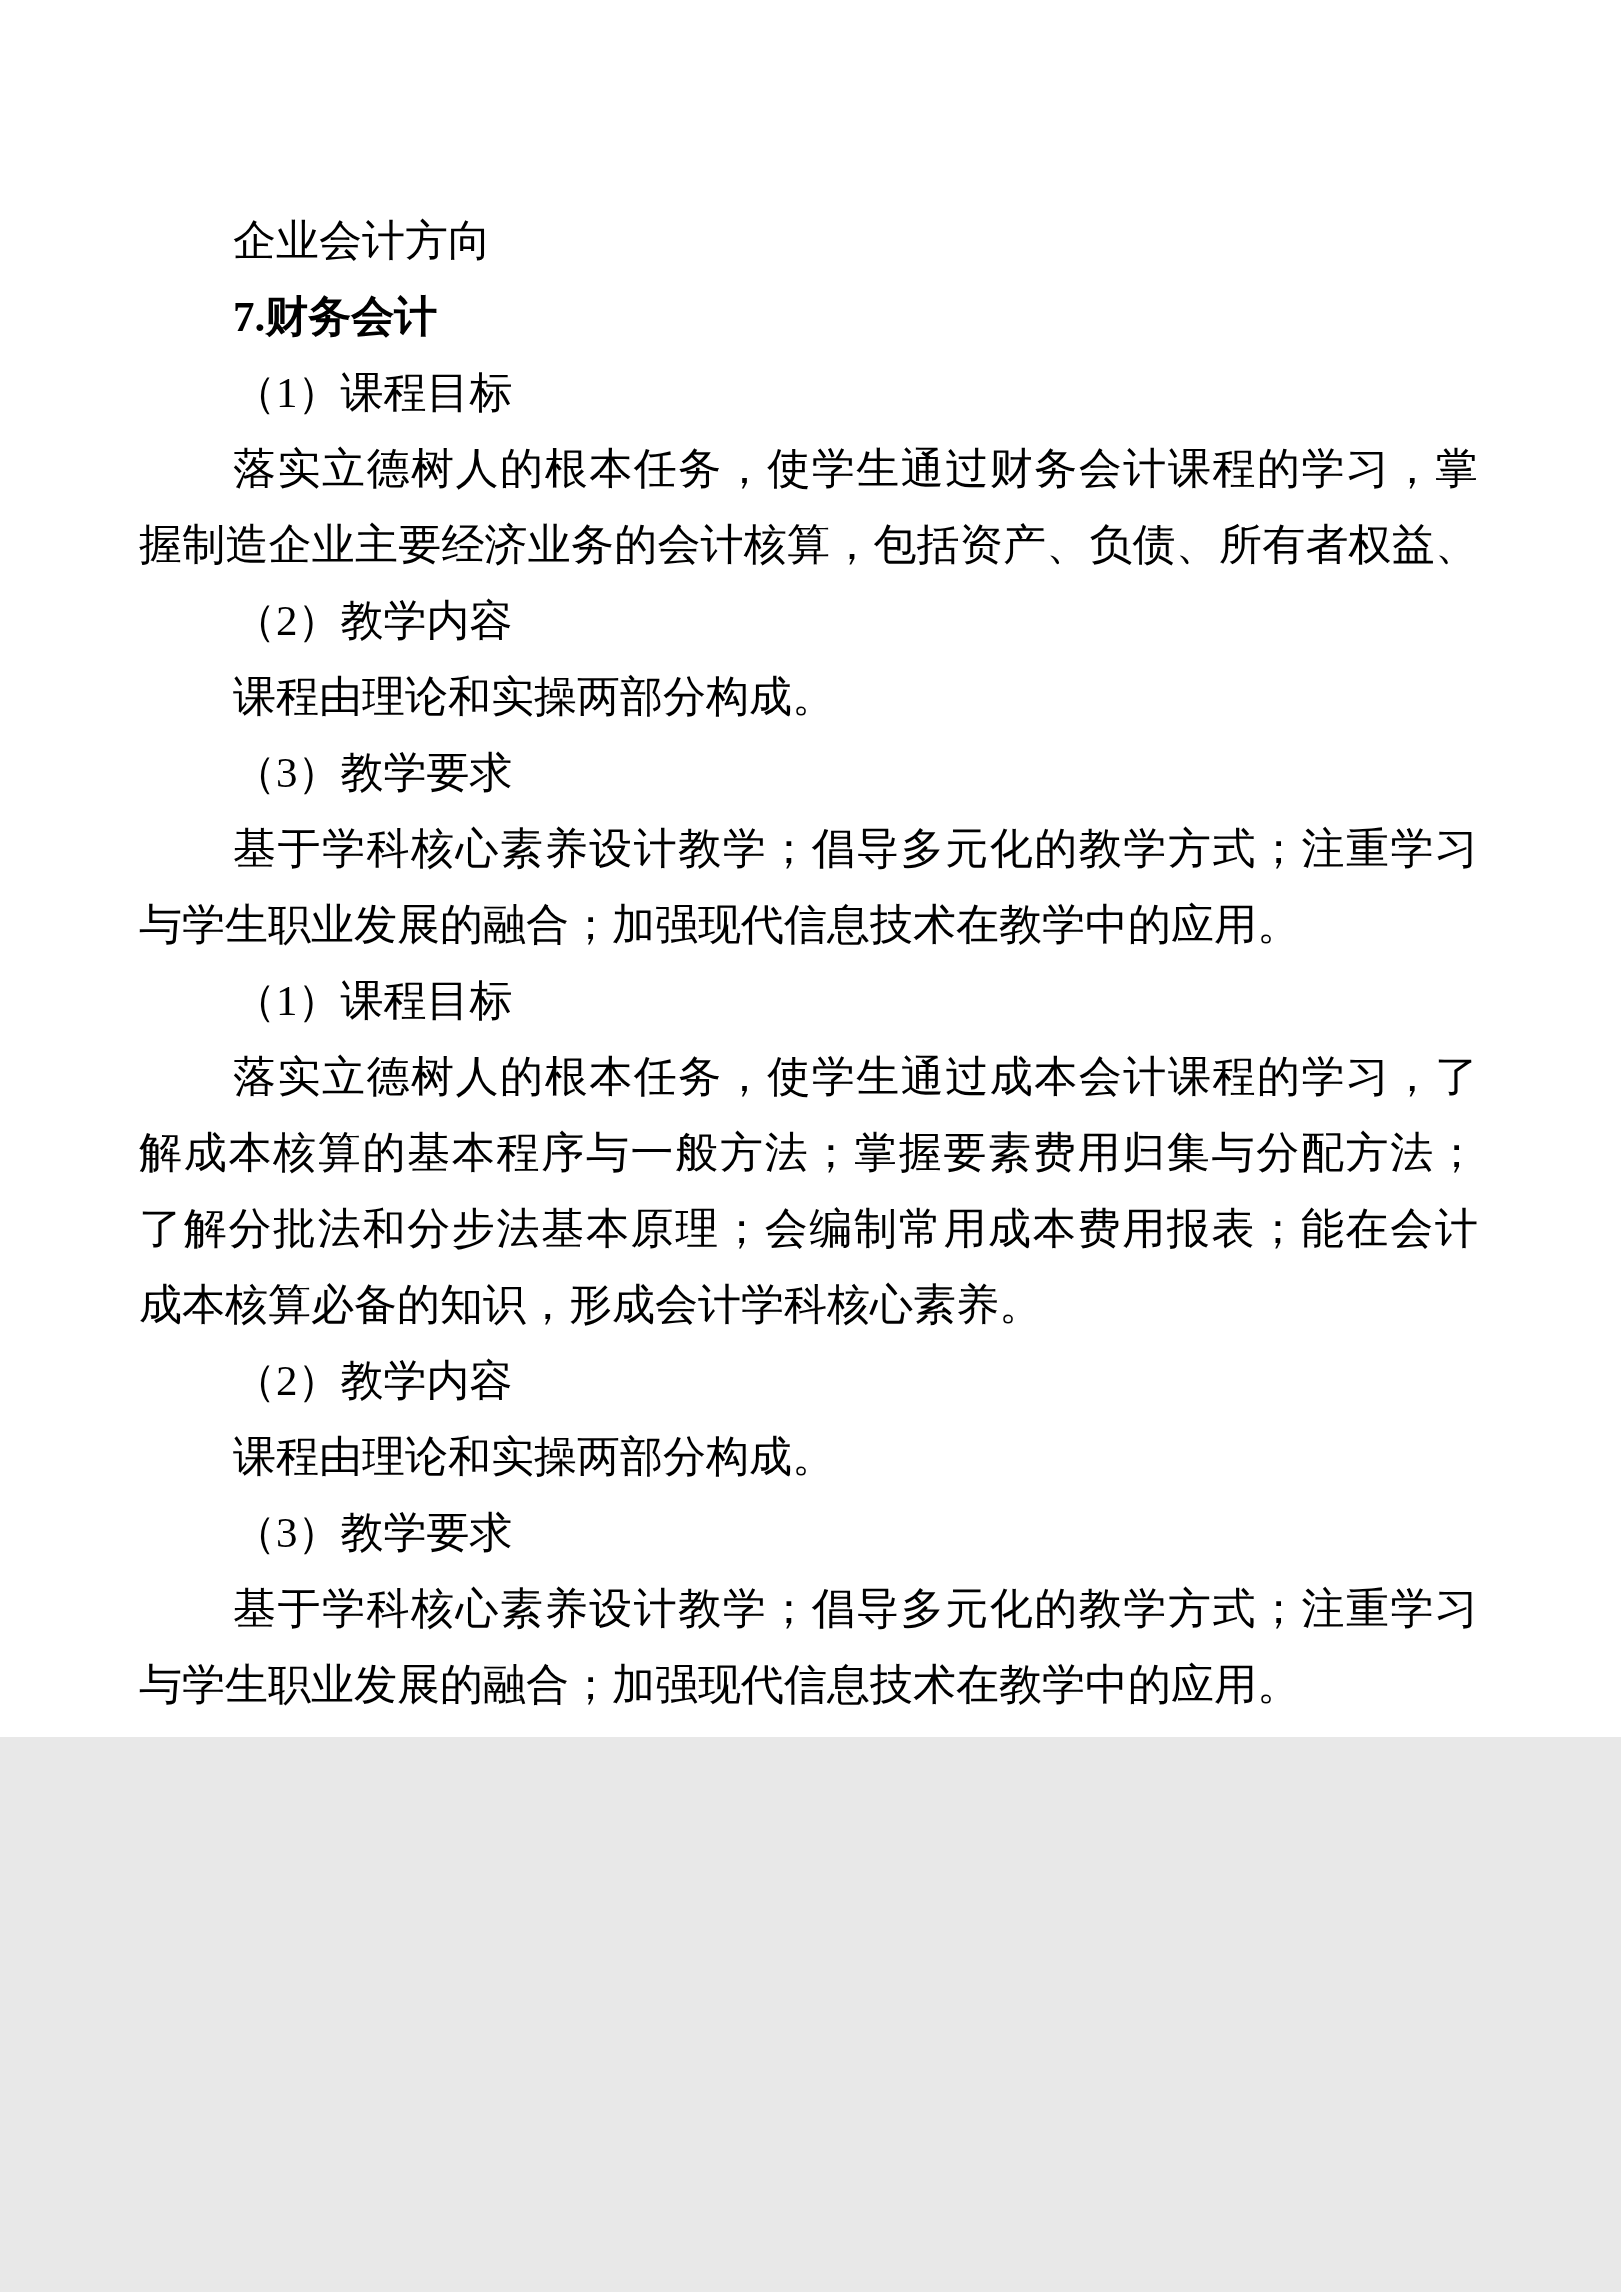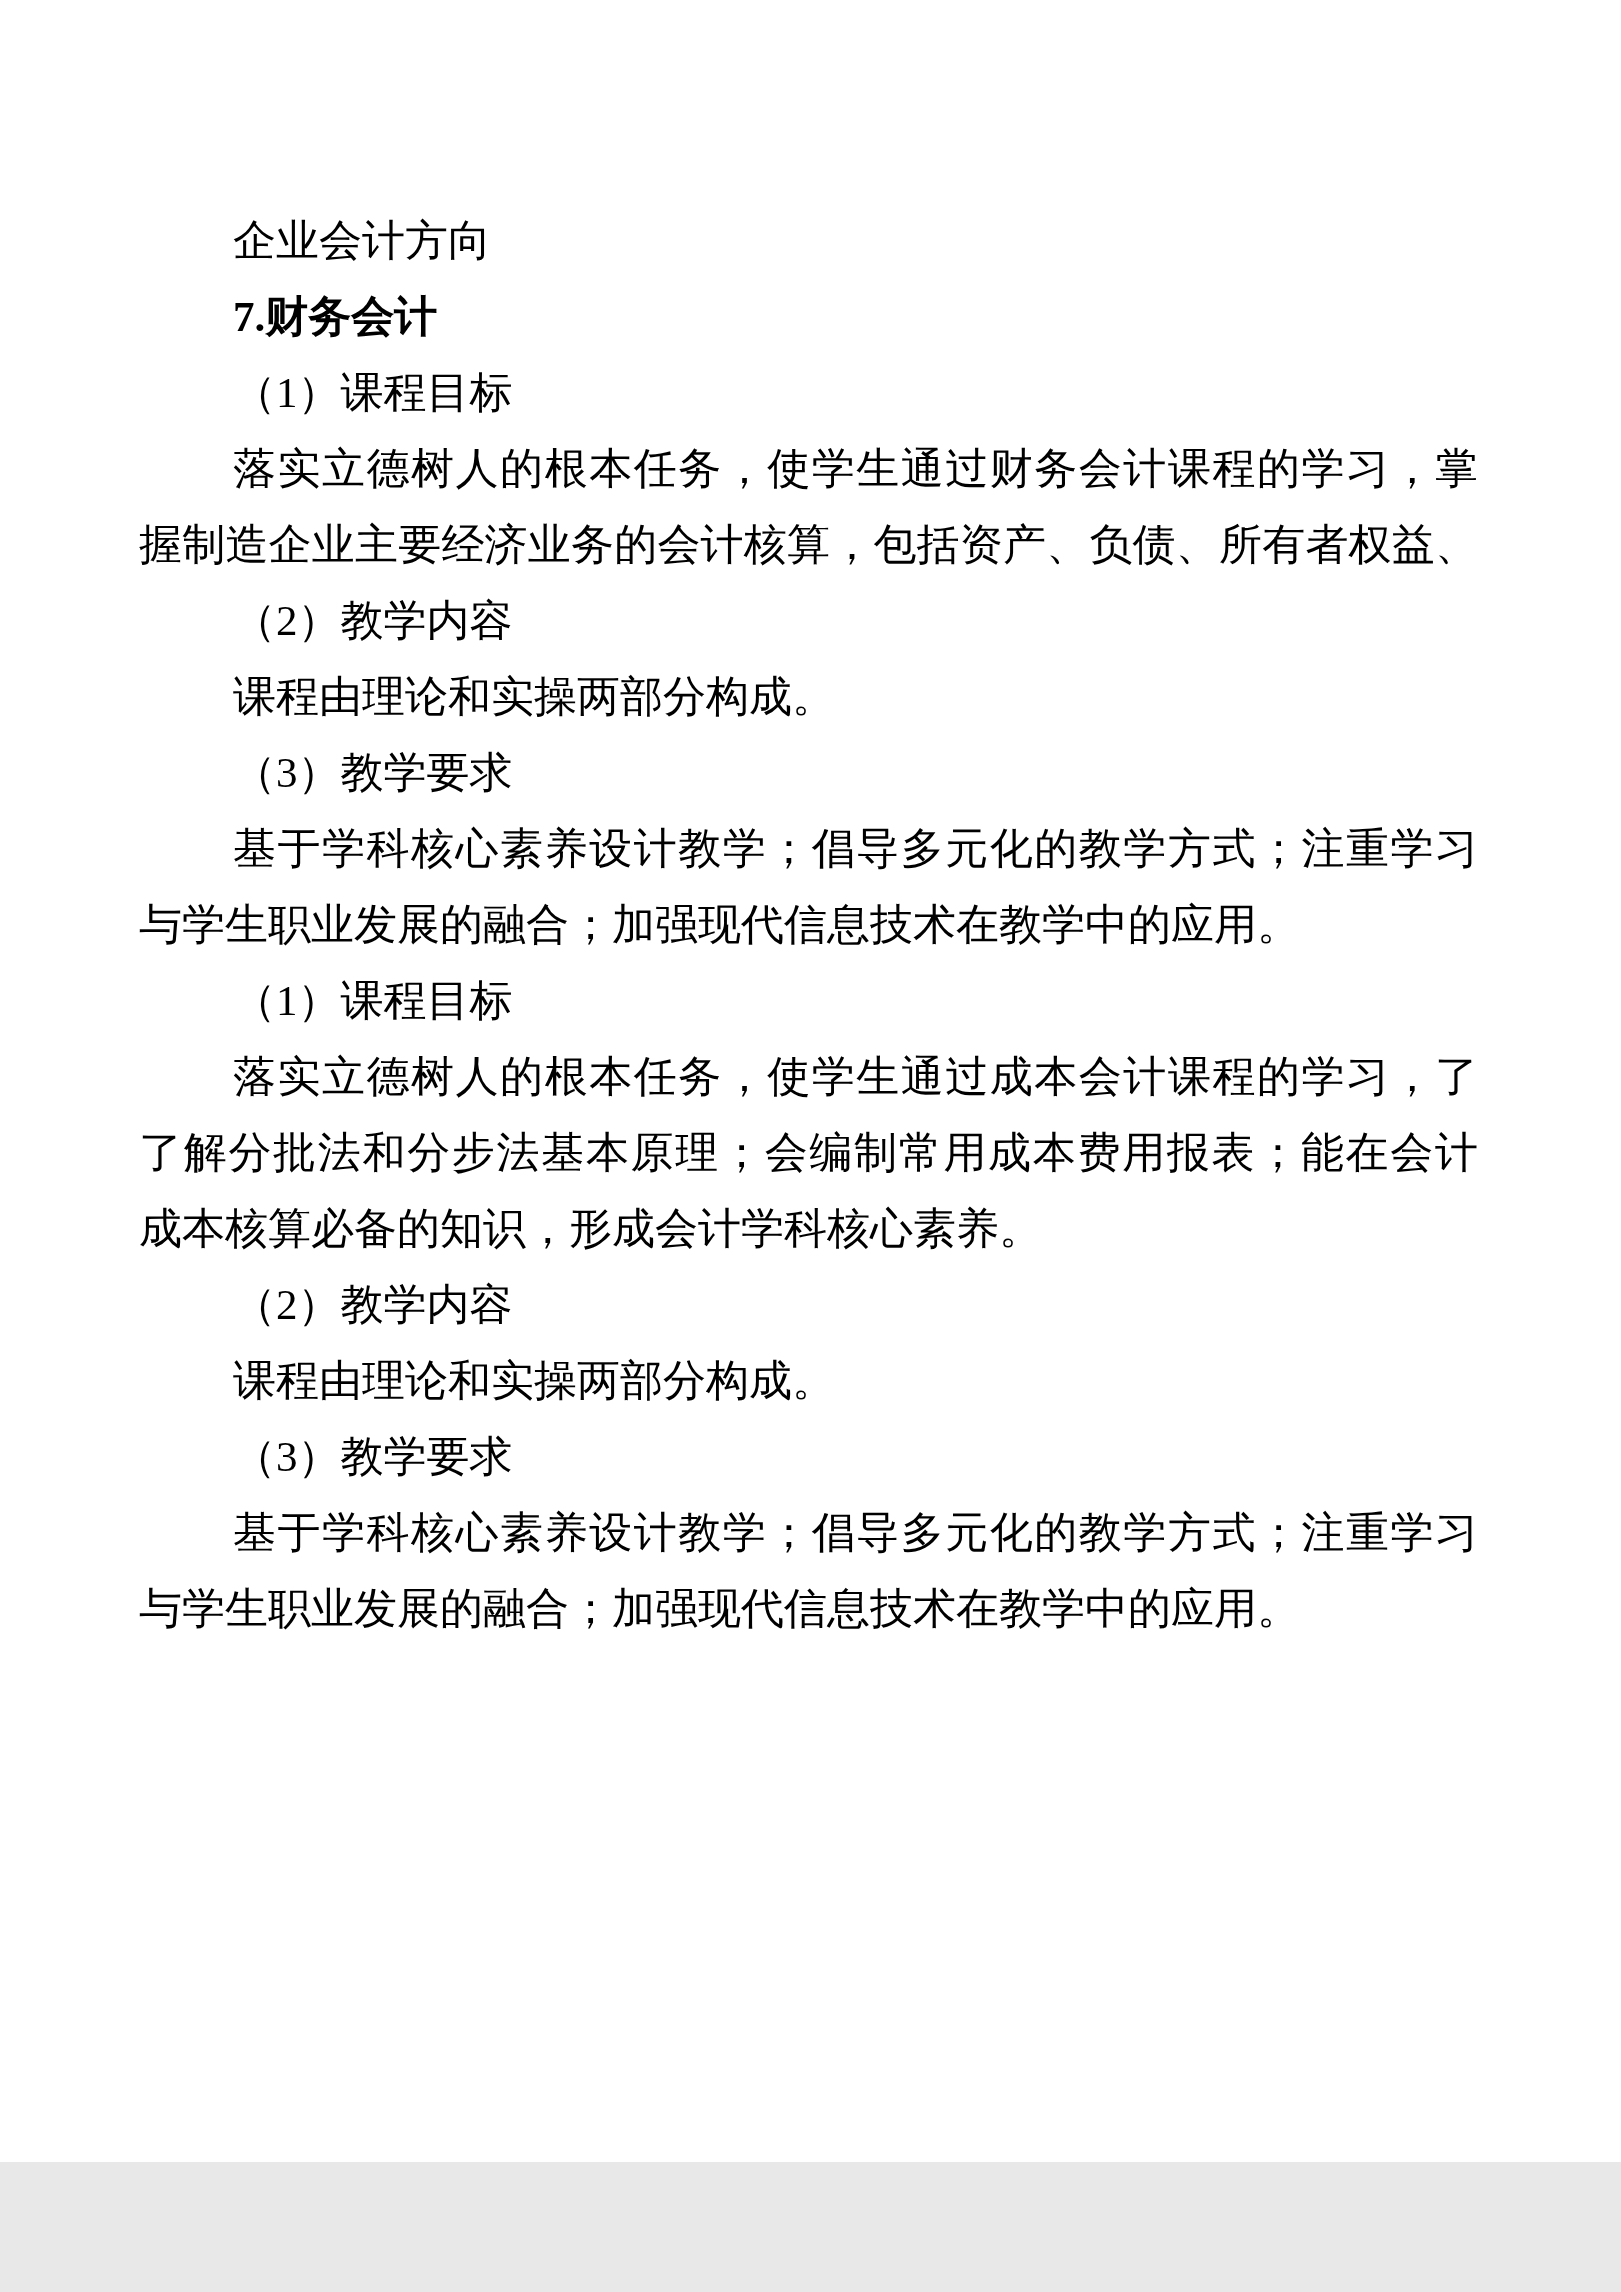--- a/index.html
+++ b/index.html
@@ -11,21 +11,21 @@
     padding: 0;
   }
   body {
     width: 1621px;
     height: 2293px;
     background: #e8e8e8;
   }
   .page {
     box-sizing: border-box;
     width: 1621px;
-    height: 2162px;
+    height: 1737px;
     background: var(--page-bg);
     padding: 203px 143px 0 139px;
     overflow: hidden;
   }
   .text-block {
     width: 1339px;
   }
   .para {
     margin: 0;
     padding: 0;
@@ -80,20 +80,21 @@
       </div>
       <div class="para body">
         <div class="line first fill">基于学科核心素养设计教学；倡导多元化的教学方式；注重学习</div>
         <div class="line">与学生职业发展的融合；加强现代信息技术在教学中的应用。</div>
       </div>
       <div class="para body">
         <div class="line first">（1）课程目标</div>
       </div>
       <div class="para body">
         <div class="line first fill">落实立德树人的根本任务，使学生通过成本会计课程的学习，了</div>
+        <div class="line fill">解成本核算的基本程序与一般方法；掌握要素费用归集与分配方法；</div>
         <div class="line fill">了解分批法和分步法基本原理；会编制常用成本费用报表；能在会计</div>
         <div class="line">成本核算必备的知识，形成会计学科核心素养。</div>
       </div>
       <div class="para body">
         <div class="line first">（2）教学内容</div>
       </div>
       <div class="para body">
         <div class="line first">课程由理论和实操两部分构成。</div>
       </div>
       <div class="para body">

